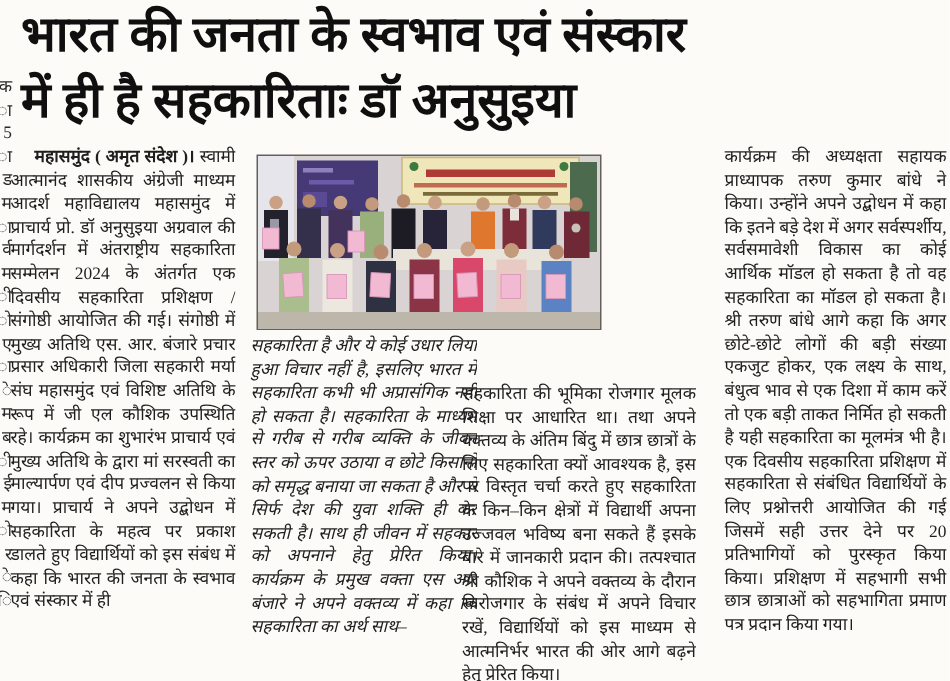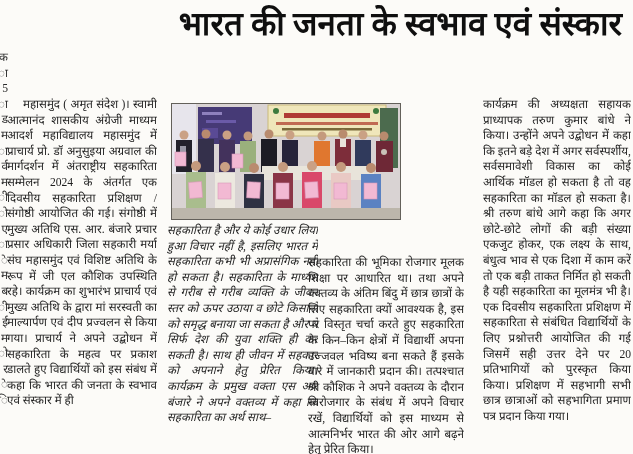--- a/index.html
+++ b/index.html
@@ -7,42 +7,42 @@
     position:relative;
     width:633px;height:454px;
     background:#fcfbf8;
     overflow:hidden;
     font-family:"Liberation Serif","DejaVu Serif",serif;
     color:#1c1c1c;
   }
   
   .headline{
     position:absolute;left:14px;top:2px;width:608px;
-    text-align:right;
+    text-align:left;
     font-weight:700;
     font-size:33px;
     line-height:44px;
     color:#0f0f0f;
     letter-spacing:0px;
   }
   
   .col{
     position:absolute;
     font-size:11.6px;
     line-height:15.6px;
     text-align:justify;
     color:#1e1e1e;
     overflow:hidden;
   }
   .col1{left:7px;  top:97px;  width:150px; height:348px;}
   .col2{left:167px;top:223px; width:151px; height:222px;font-style:italic;}
   .col3top{left:405px;top:99px;width:74px;height:128px;}
   .col3{left:308px;top:223px; width:156px; height:222px;margin-top:32px;}
   .col4{left:483px;top:97px;  width:148px; height:348px;}
-  .dateline{font-weight:400;}
+  .dateline{font-weight:700;}
   .indent{display:inline-block;width:16px;}
   
   .photo{
     position:absolute;left:171px;top:103px;width:230px;height:117px;
     background:#fff;
     border:1px solid #63605a;
     box-sizing:border-box;
   }
   .photo svg{display:block;}
   
@@ -78,20 +78,21 @@
 ी
 ई
 म
 ो
 र
 े
 ि</div>
 
   <div class="headline">
     <div>भारत की जनता के स्वभाव एवं संस्कार</div>
+    <div>में ही है सहकारिताः डॉ अनुसुइया</div>
   </div>
 
   <div class="col col1">
     <span class="indent"></span><span class="dateline">महासमुंद ( अमृत संदेश )।</span>
     <span>स्वामी आत्मानंद शासकीय अंग्रेजी माध्यम आदर्श महाविद्यालय महासमुंद में प्राचार्य प्रो. डॉ अनुसुइया अग्रवाल की मार्गदर्शन में अंतराष्ट्रीय सहकारिता सम्मेलन 2024 के अंतर्गत एक दिवसीय सहकारिता प्रशिक्षण / संगोष्ठी आयोजित की गई। संगोष्ठी में मुख्य अतिथि एस. आर. बंजारे प्रचार प्रसार अधिकारी जिला सहकारी मर्या संघ महासमुंद एवं विशिष्ट अतिथि के रूप में जी एल कौशिक उपस्थिति रहे। कार्यक्रम का शुभारंभ प्राचार्य एवं मुख्य अतिथि के द्वारा मां सरस्वती का माल्यार्पण एवं दीप प्रज्वलन से किया गया। प्राचार्य ने अपने उद्बोधन में सहकारिता के महत्व पर प्रकाश डालते हुए विद्यार्थियों को इस संबंध में कहा कि भारत की जनता के स्वभाव एवं संस्कार में ही</span>
   </div>
 
   <div class="photo">
     <svg width="228" height="115" viewBox="0 0 228 115">
 

